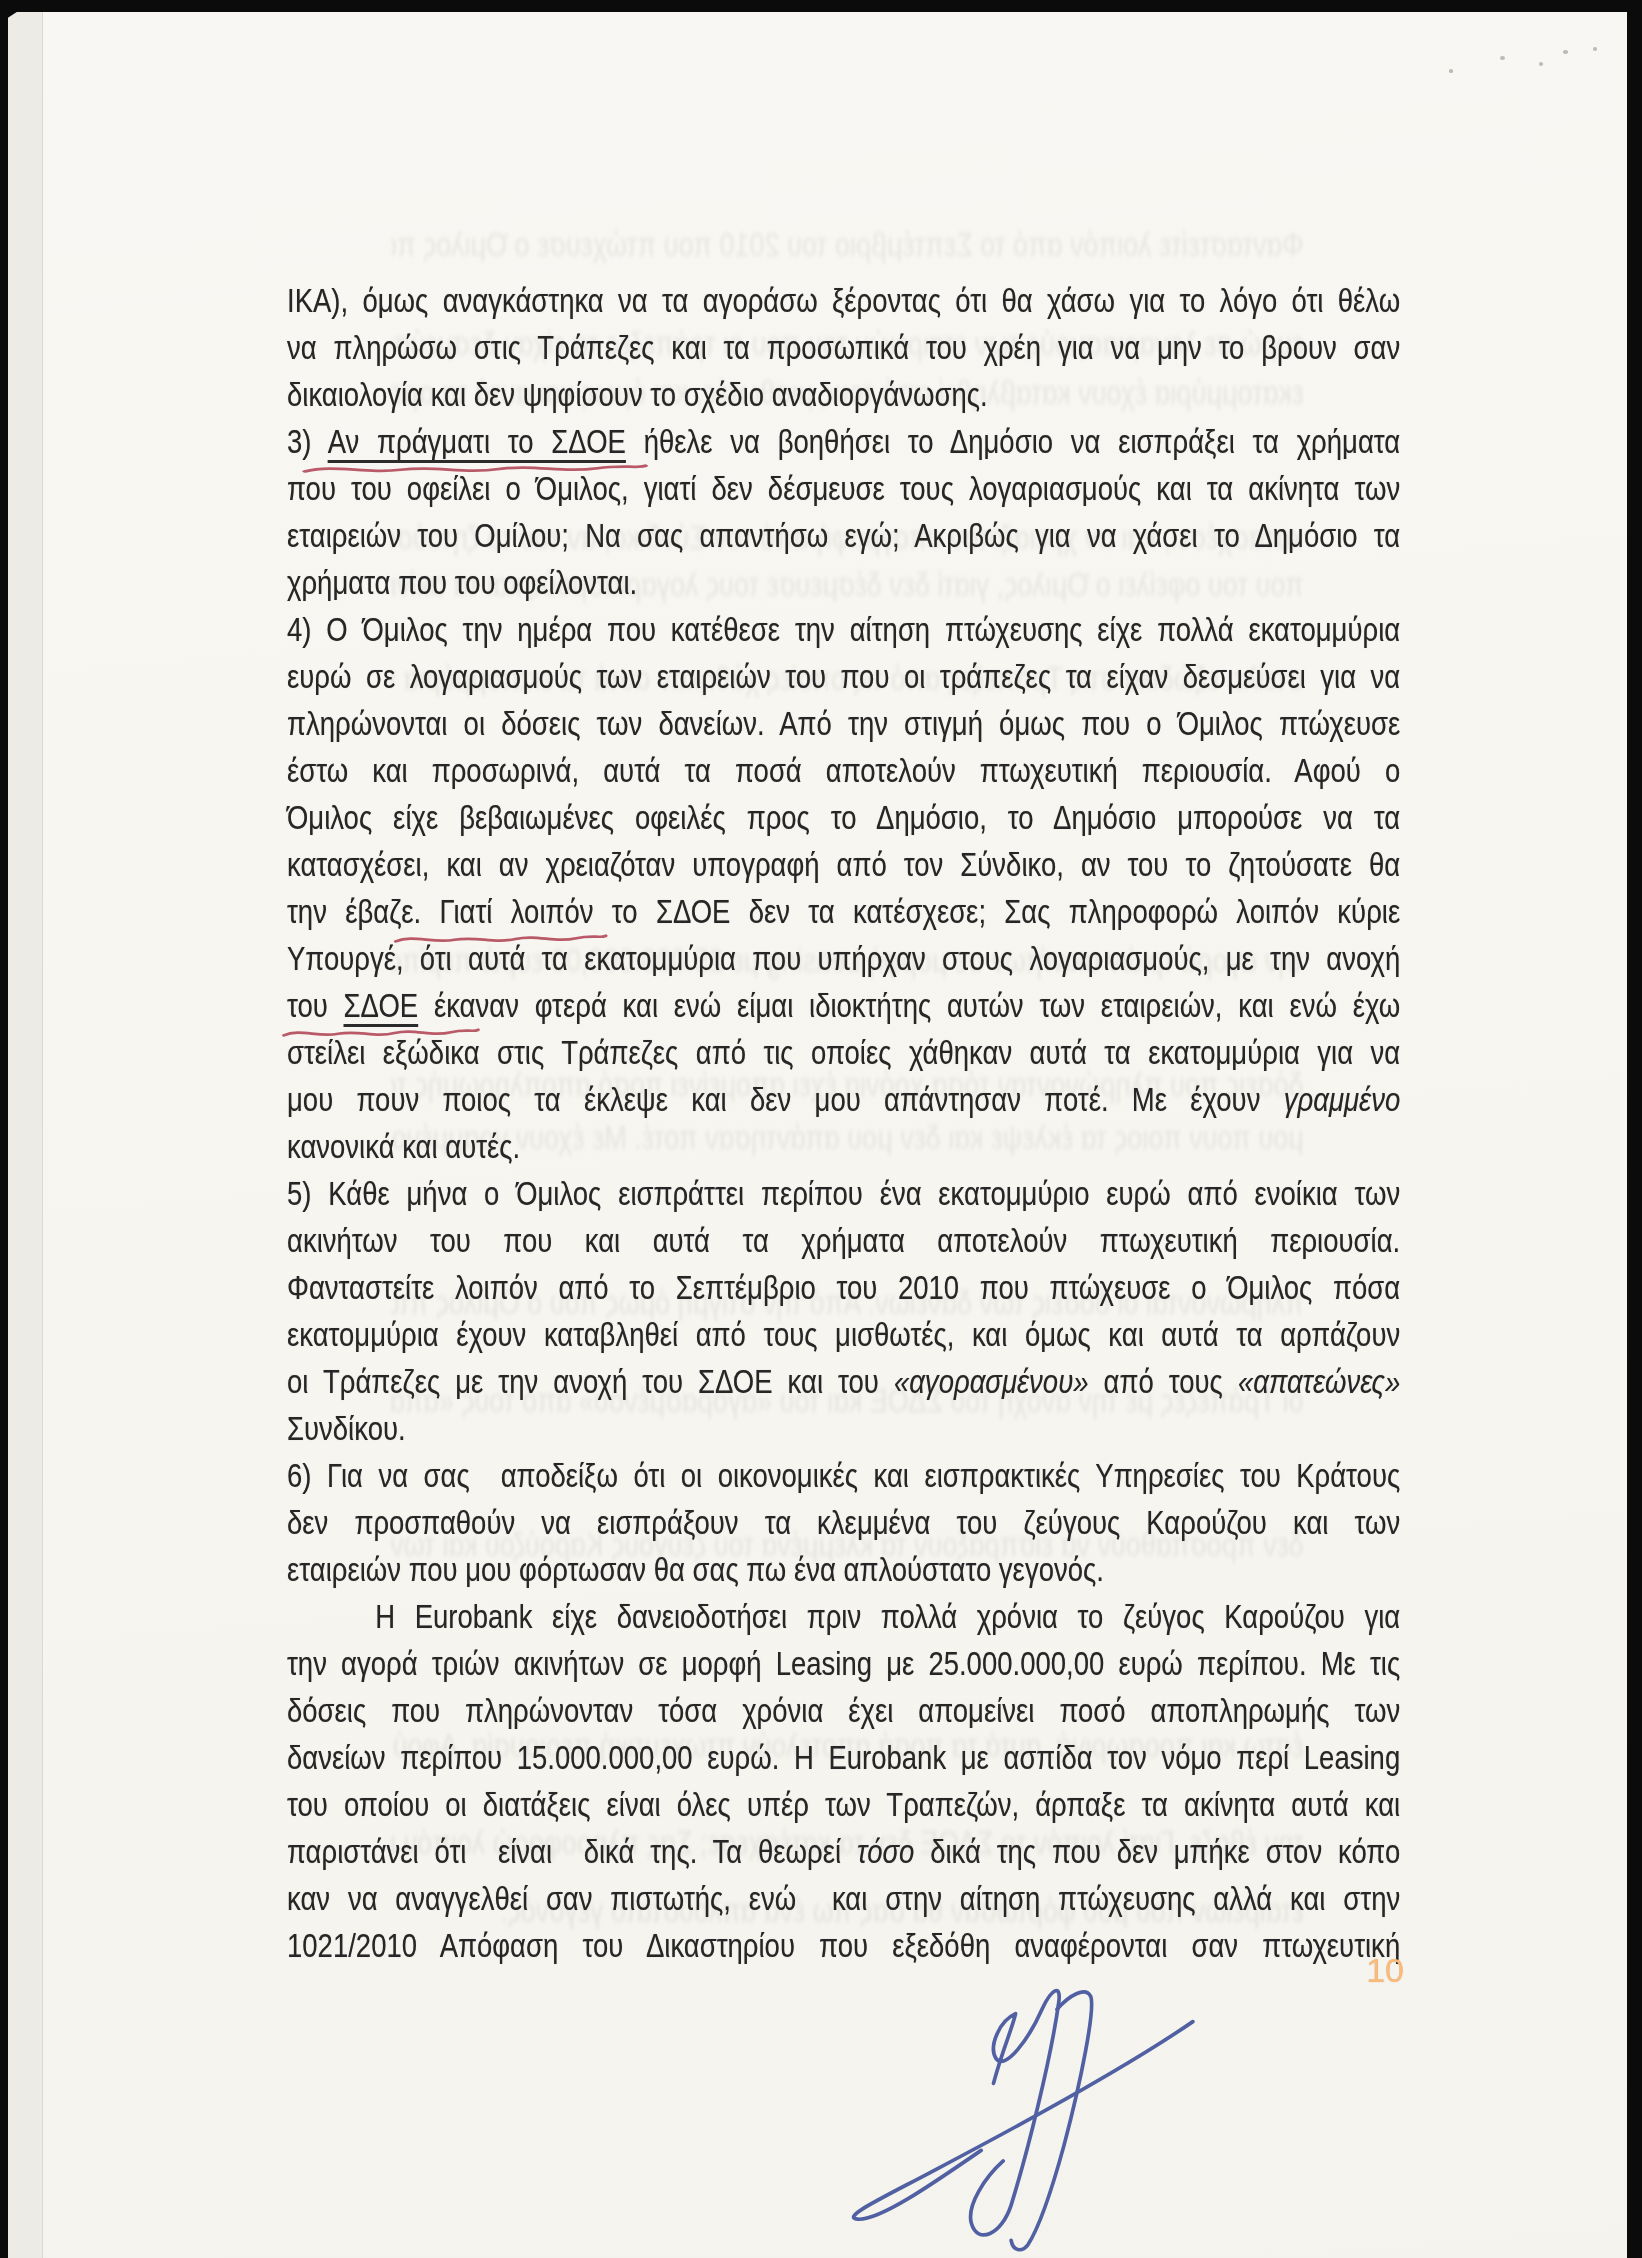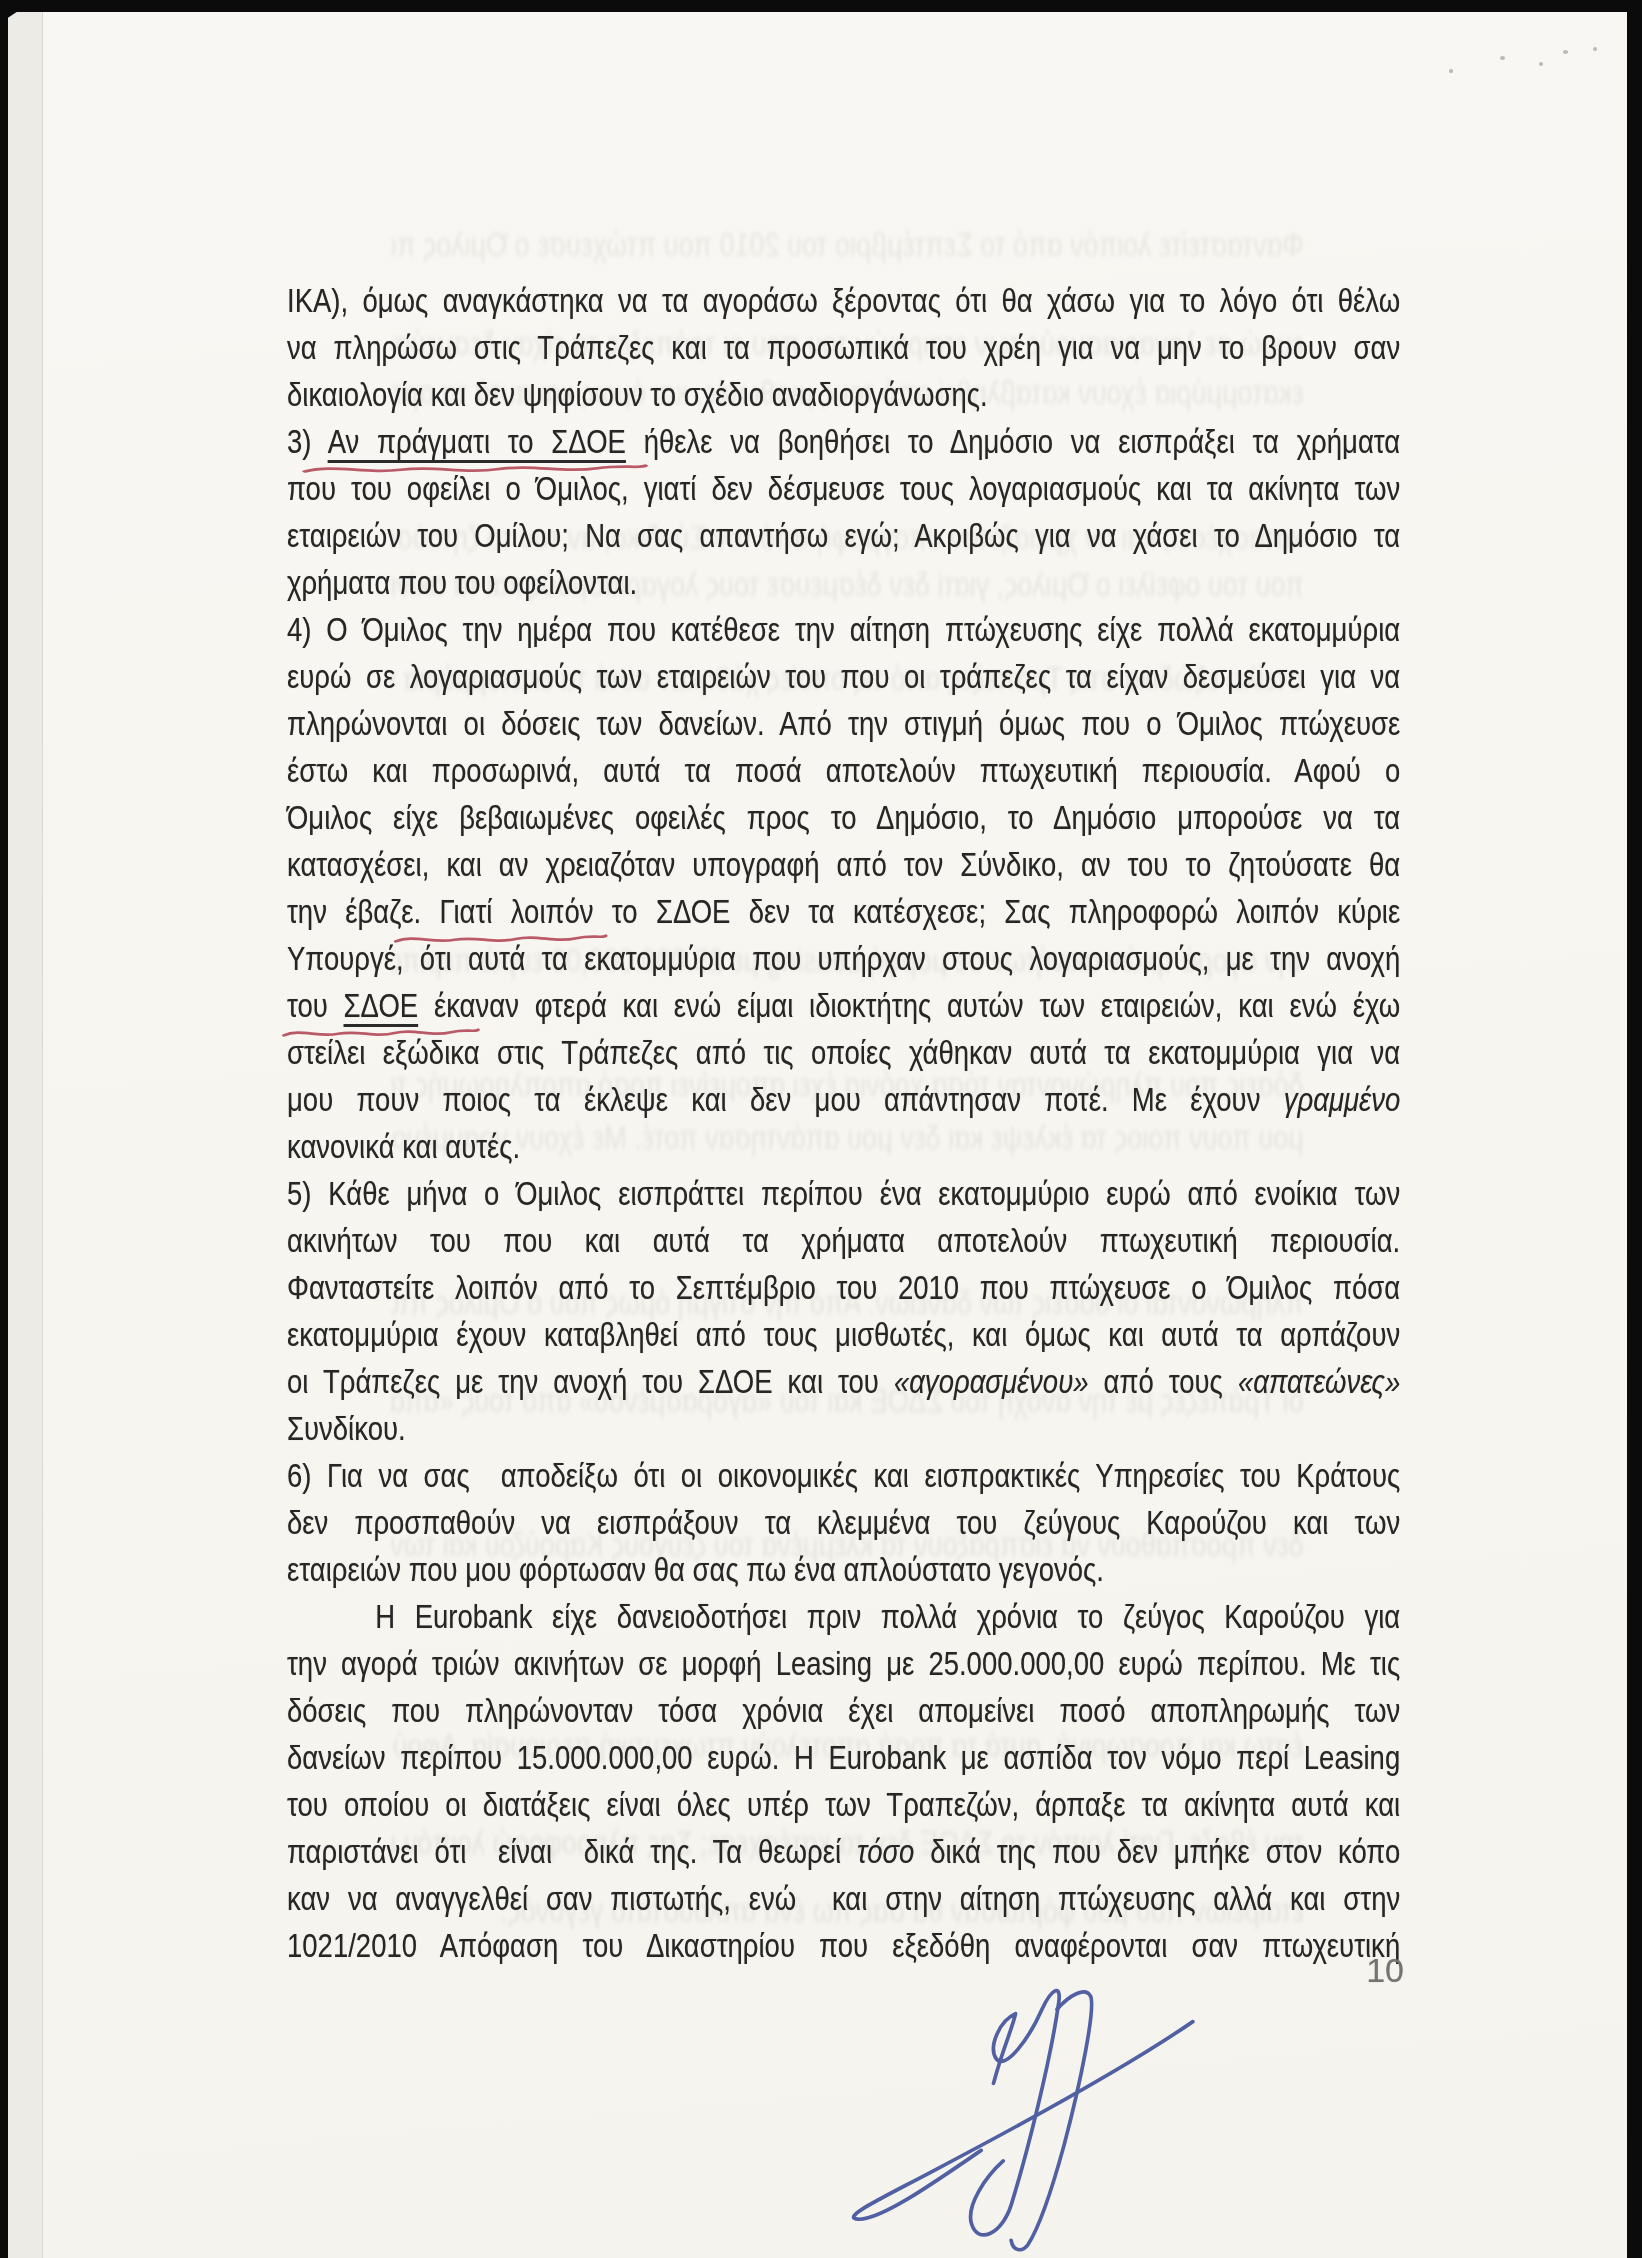--- a/index.html
+++ b/index.html
@@ -51,21 +51,21 @@
     text-decoration-thickness:2.6px;
     text-underline-offset:7px;
     text-decoration-color:#2b2b2b;
   }
   .i{font-style:italic;}
   .sqwrap{position:absolute;top:43px;height:16px;}
   .sqwrap svg{display:block;width:100%;height:100%;overflow:visible;}
   
   .pagenum{
     position:absolute;left:1323px;top:1951px;width:81px;
-    font-size:34px;color:#737373;text-align:right;
+    font-size:34px;color:#fdba74;text-align:right;
     text-shadow:0 0 0.9px rgba(35,35,35,0.3);
   }
   
   .sig{position:absolute;left:0;top:0;width:1643px;height:2258px;pointer-events:none;}
   .sig path{fill:none;stroke-linecap:round;stroke-linejoin:round;}
   
   .speck{
     position:absolute;border-radius:50%;
     background:rgba(95,95,90,0.4);filter:blur(0.7px);
   }

